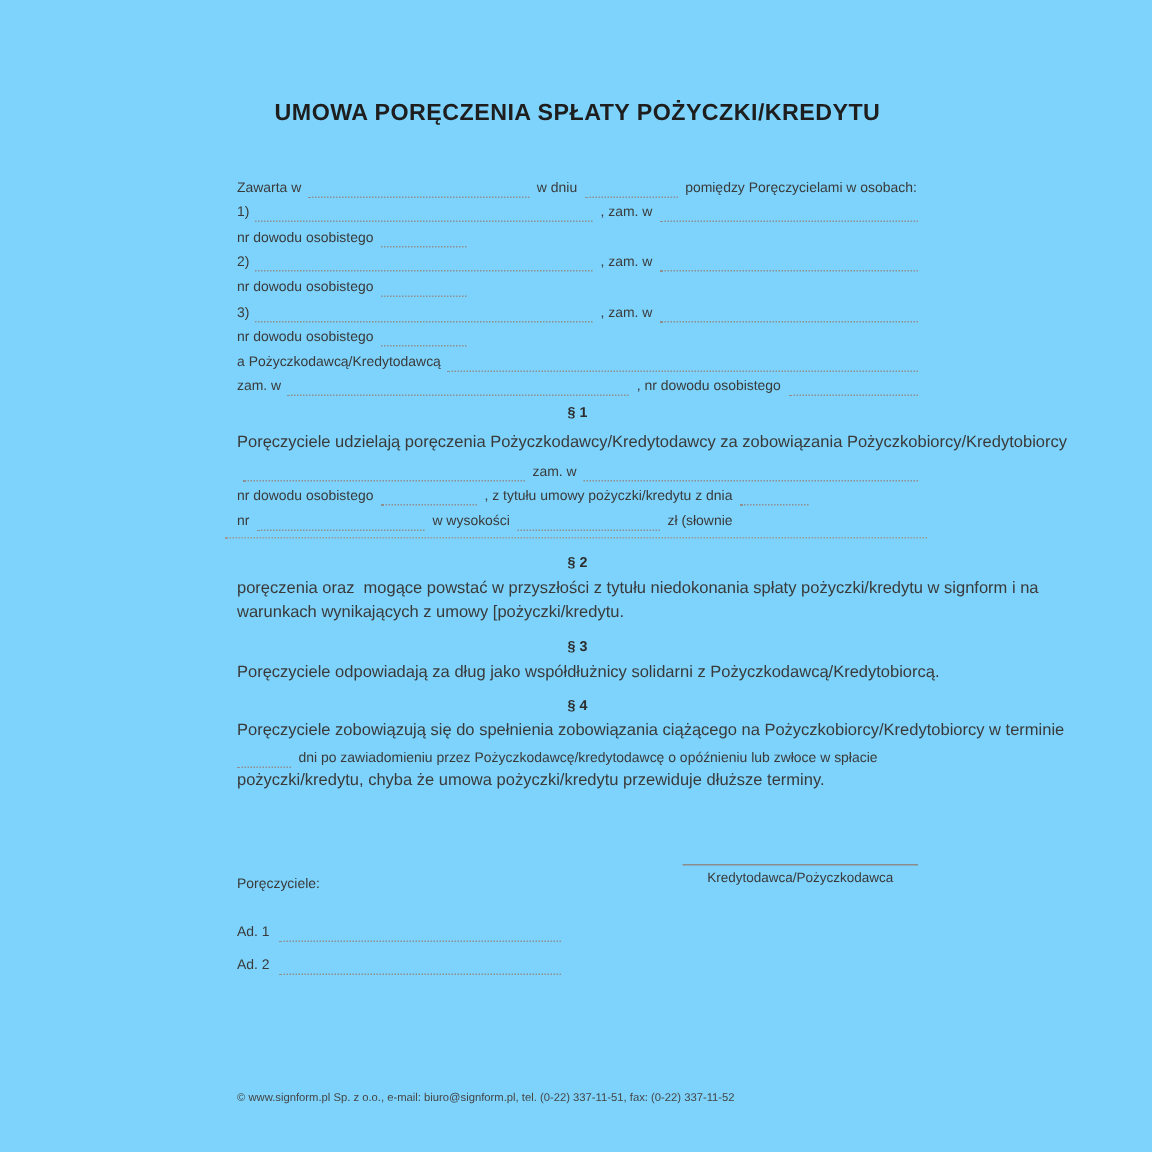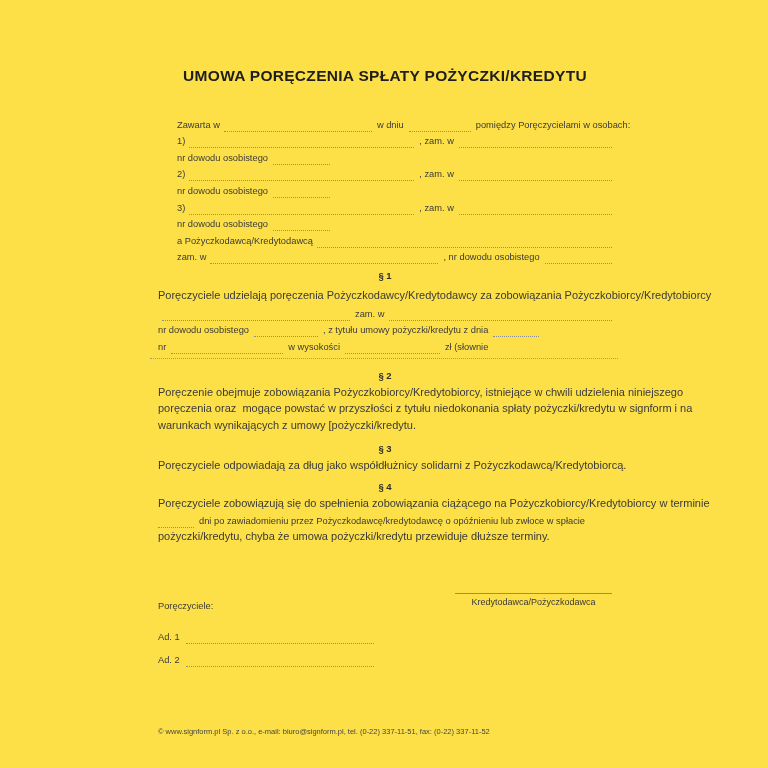--- a/index.html
+++ b/index.html
@@ -1,21 +1,21 @@
 <!DOCTYPE html>
 <html><head>
 <meta charset="utf-8">
 <style>
   html,body{margin:0;padding:0;background:#ffffff;}
   body{width:768px;height:768px;font-family:"Liberation Sans",sans-serif;color:#333;}
-  .page{position:relative;width:768px;height:768px;overflow:hidden;background:#fde047;}
+  .page{position:relative;width:768px;height:768px;overflow:hidden;background:#7dd3fc;}
   .content{position:absolute;left:158px;top:0;width:454px;}
   .title{margin:66px 0 0 0;height:19px;line-height:19px;text-align:center;
          font-size:15.5px;font-weight:bold;letter-spacing:.3px;color:#1e1e1e;white-space:nowrap;}
-  .intro{margin-top:30px;margin-left:19px;}
+  .intro{margin-top:30px;}
   .fline{display:flex;align-items:flex-end;height:16.6px;font-size:9.3px;}
   .t{white-space:pre;line-height:13px;color:#3a3a3a;}
   .bl{border-bottom:1px dotted #8f8f8f;height:12px;margin:0 5px 0 5px;flex:none;}
   .bl.first{margin-left:4px;}
   .grow{flex:1;margin-right:0;}
   .shead{margin-top:4px;height:16px;line-height:16px;text-align:center;font-weight:bold;
          font-size:9.5px;color:#2c2c2c;}
   .pl{font-size:11px;height:16.6px;line-height:16.6px;white-space:pre;color:#3a3a3a;}
   .longline{margin-top:4px;margin-left:-8px;width:468px;height:0;border-bottom:1px dotted #9a9a9a;}
   .mt3{margin-top:3px;} .mt6{margin-top:6px;} .mt7{margin-top:7px;} .mt9{margin-top:9px;}
@@ -112,21 +112,20 @@
         <span class="bl w112"></span>
         <span class="t">w wysokości</span>
         <span class="bl w95"></span>
         <span class="t">zł (słownie</span>
       </div>
       <div class="longline"></div>
     </div>
 
     <div class="shead mt9">§ 2</div>
     <div>
-      <div class="pl">Poręczenie obejmuje zobowiązania Pożyczkobiorcy/Kredytobiorcy, istniejące w chwili udzielenia niniejszego</div>
       <div class="pl">poręczenia oraz  mogące powstać w przyszłości z tytułu niedokonania spłaty pożyczki/kredytu w signform i na</div>
       <div class="pl">warunkach wynikających z umowy [pożyczki/kredytu.</div>
     </div>
 
     <div class="shead mt7">§ 3</div>
     <div class="pl">Poręczyciele odpowiadają za dług jako współdłużnicy solidarni z Pożyczkodawcą/Kredytobiorcą.</div>
 
     <div class="shead mt6">§ 4</div>
     <div>
       <div class="pl">Poręczyciele zobowiązują się do spełnienia zobowiązania ciążącego na Pożyczkobiorcy/Kredytobiorcy w terminie</div>

